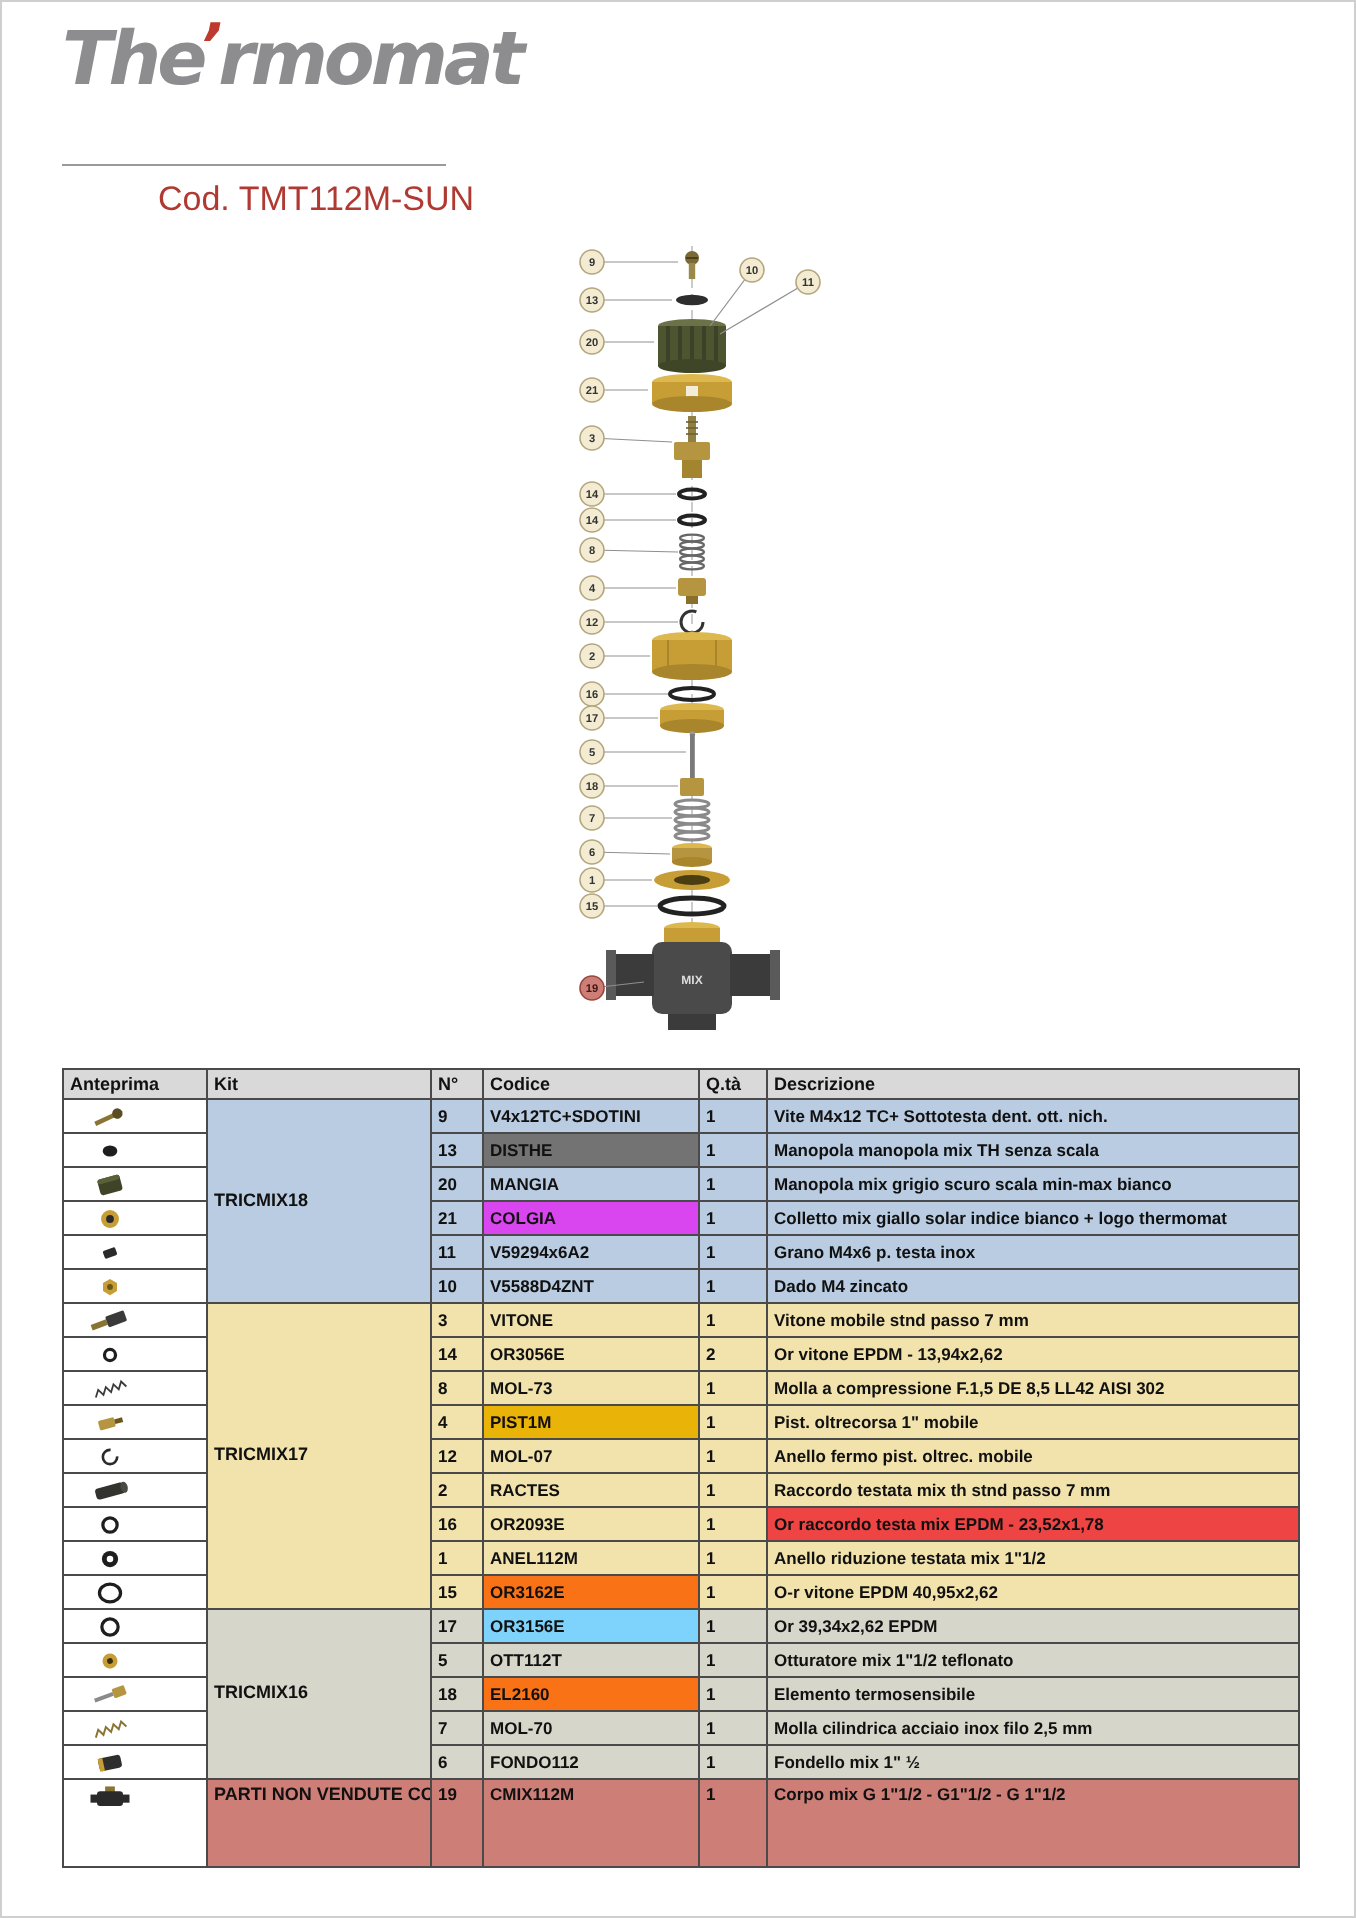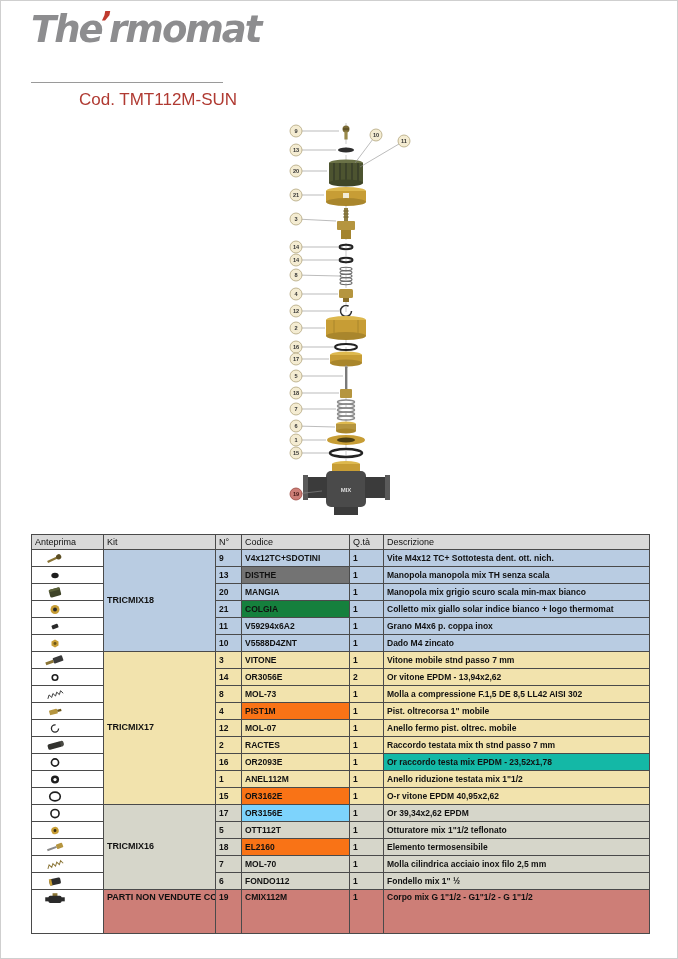--- a/index.html
+++ b/index.html
@@ -33,21 +33,21 @@
   
   table.parts {
     position:absolute; left:30px; top:533px; width:618px;
     border-collapse:collapse; table-layout:fixed;
     font-size:8.5px; color:#111;
   }
   table.parts th, table.parts td {
     border:1px solid #4a4a4a; padding:1.5px 3px;
     overflow:hidden; white-space:nowrap; text-align:left; vertical-align:middle;
   }
-  table.parts th { background:#d9d9d9; font-size:9px; font-weight:normal; height:11px; }
+  table.parts th { background:#d9d9d9; font-size:9px; font-weight:bold; height:11px; }
   td.preview { background:#fff; text-align:center; padding:0; }
   td.preview svg { width:40px; height:13px; vertical-align:middle; }
   td.kit { vertical-align:top; font-weight:bold; font-size:9px; white-space:normal; line-height:1.25; }
   td.num, td.code, td.qty, td.desc { font-weight:bold; }
   tr.tall-row td { height:40px; vertical-align:top; }
   
   .page-number {
     position:absolute; left:0; right:0; top:913px; text-align:center;
     font-size:15px; color:#3f3f3f;
   }
@@ -298,32 +298,32 @@
           <td class="code" style="background: rgb(185, 204, 226);">MANGIA</td>
           <td class="qty" style="background: rgb(185, 204, 226);">1</td>
           <td class="desc" style="background: rgb(185, 204, 226);">Manopola mix grigio scuro scala min-max bianco</td>
         </tr>
         <tr>
           <td class="preview"><svg viewBox="0 0 44 16">
               <circle cx="22" cy="8" r="5.5" fill="#c79d35"></circle>
               <circle cx="22" cy="8" r="2.4" fill="#2a2a2a"></circle>
             </svg></td>
           <td class="num" style="background: rgb(185, 204, 226);">21</td>
-          <td class="code" style="background: #15803d;">COLGIA</td>
+          <td class="code" style="background: #d946ef;">COLGIA</td>
           <td class="qty" style="background: rgb(185, 204, 226);">1</td>
           <td class="desc" style="background: rgb(185, 204, 226);">Colletto mix giallo solar indice bianco + logo thermomat</td>
         </tr>
         <tr>
           <td class="preview"><svg viewBox="0 0 44 16">
               <rect x="18" y="5.5" width="8" height="5" rx="1" fill="#2a2a2a" transform="rotate(-20 22 8)"></rect>
             </svg></td>
           <td class="num" style="background: rgb(185, 204, 226);">11</td>
           <td class="code" style="background: rgb(185, 204, 226);">V59294x6A2</td>
           <td class="qty" style="background: rgb(185, 204, 226);">1</td>
-          <td class="desc" style="background: rgb(185, 204, 226);">Grano M4x6 p. coppa inox</td>
+          <td class="desc" style="background: rgb(185, 204, 226);">Grano M4x6 p. testa inox</td>
         </tr>
         <tr>
           <td class="preview"><svg viewBox="0 0 44 16">
               <polygon points="22,3 26.3,5.5 26.3,10.5 22,13 17.7,10.5 17.7,5.5" fill="#c79d35"></polygon>
               <circle cx="22" cy="8" r="1.8" fill="#6b5518"></circle>
             </svg></td>
           <td class="num" style="background: rgb(185, 204, 226);">10</td>
           <td class="code" style="background: rgb(185, 204, 226);">V5588D4ZNT</td>
           <td class="qty" style="background: rgb(185, 204, 226);">1</td>
           <td class="desc" style="background: rgb(185, 204, 226);">Dado M4 zincato</td>
@@ -362,21 +362,21 @@
           <td class="desc" style="background: rgb(242, 227, 173);">Molla a compressione F.1,5 DE 8,5 LL42 AISI 302</td>
         </tr>
         <tr>
           <td class="preview"><svg viewBox="0 0 44 16">
               <g transform="rotate(-15 22 8)">
                 <rect x="15" y="5" width="10" height="6" rx="1" fill="#b5953f"></rect>
                 <rect x="25" y="6.5" width="5" height="3" fill="#6b5518"></rect>
               </g>
             </svg></td>
           <td class="num" style="background: rgb(242, 227, 173);">4</td>
-          <td class="code" style="background: #f97316; margin-left: 33px;">PIST1M</td>
+          <td class="code" style="background: #eab308; margin-left: 33px;">PIST1M</td>
           <td class="qty" style="background: rgb(242, 227, 173);">1</td>
           <td class="desc" style="background: rgb(242, 227, 173);">Pist. oltrecorsa 1" mobile</td>
         </tr>
         <tr>
           <td class="preview"><svg viewBox="0 0 44 16">
               <circle cx="22" cy="8" r="4.4" fill="none" stroke="#2a2a2a" stroke-width="1.6" stroke-dasharray="21 6"></circle>
             </svg></td>
           <td class="num" style="background: rgb(242, 227, 173);">12</td>
           <td class="code" style="background: rgb(242, 227, 173);">MOL-07</td>
           <td class="qty" style="background: rgb(242, 227, 173);">1</td>
@@ -394,21 +394,21 @@
           <td class="qty" style="background: rgb(242, 227, 173);">1</td>
           <td class="desc" style="background: rgb(242, 227, 173);">Raccordo testata mix th stnd passo 7 mm</td>
         </tr>
         <tr>
           <td class="preview"><svg viewBox="0 0 44 16">
               <circle cx="22" cy="8" r="4.4" fill="none" stroke="#1e1e1e" stroke-width="2"></circle>
             </svg></td>
           <td class="num" style="background: rgb(242, 227, 173);">16</td>
           <td class="code" style="background: rgb(242, 227, 173);">OR2093E</td>
           <td class="qty" style="background: rgb(242, 227, 173);">1</td>
-          <td class="desc" style="background: #14b8a6;">Or raccordo testa mix EPDM - 23,52x1,78</td>
+          <td class="desc" style="background: #ef4444;">Or raccordo testa mix EPDM - 23,52x1,78</td>
         </tr>
         <tr>
           <td class="preview"><svg viewBox="0 0 44 16">
               <circle cx="22" cy="8" r="5" fill="#1e1e1e"></circle>
               <circle cx="22" cy="8" r="2" fill="#ffffff"></circle>
             </svg></td>
           <td class="num" style="background: rgb(242, 227, 173);">1</td>
           <td class="code" style="background: rgb(242, 227, 173);">ANEL112M</td>
           <td class="qty" style="background: rgb(242, 227, 173);">1</td>
           <td class="desc" style="background: rgb(242, 227, 173);">Anello riduzione testata mix 1"1/2</td>

